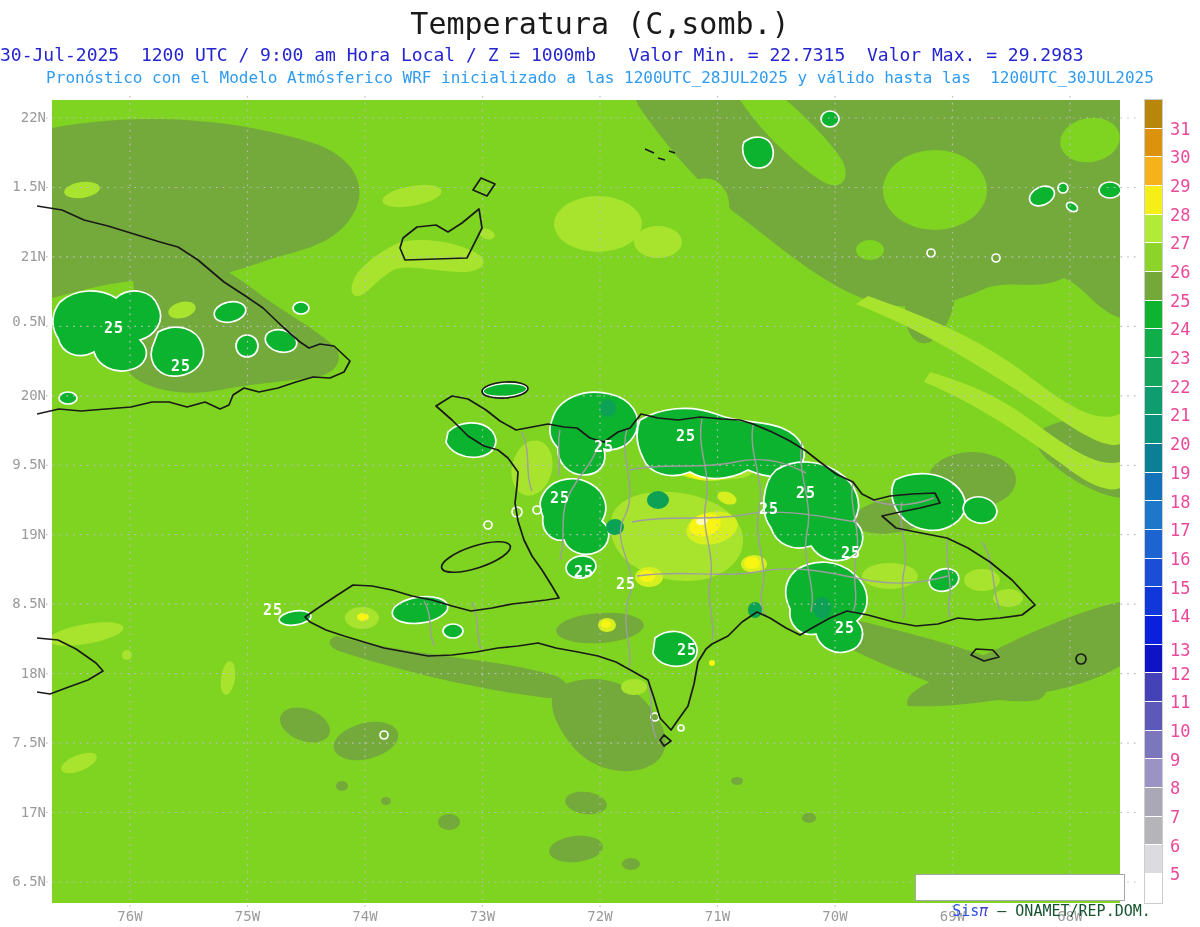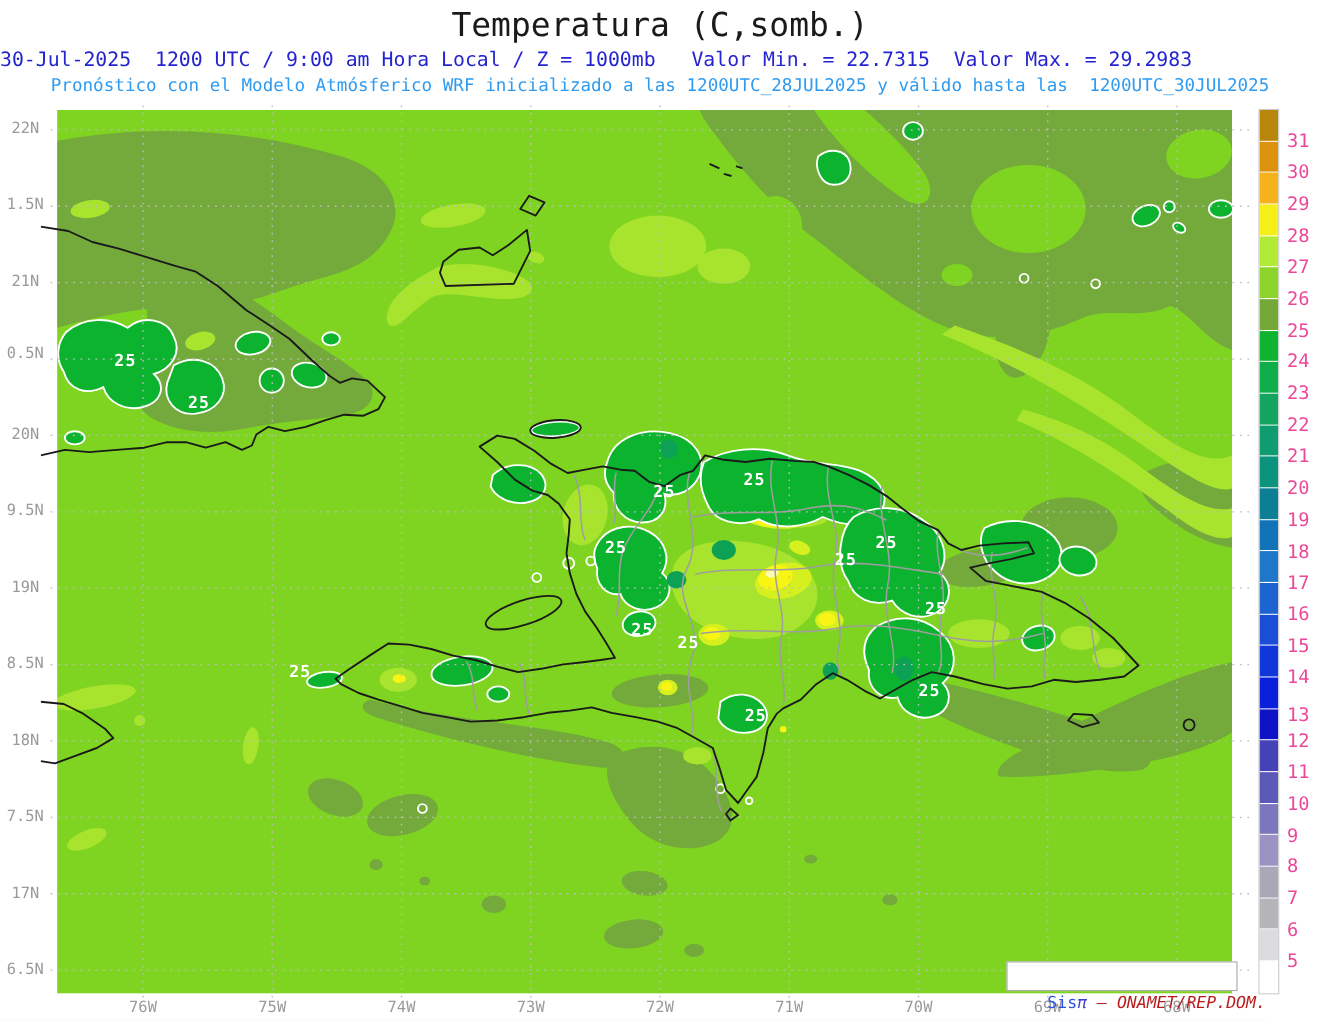--- a/index.html
+++ b/index.html
@@ -5,34 +5,34 @@
   html,body{margin:0;padding:0;background:#ffffff;}
   .stage{position:relative;width:1200px;height:927px;background:#ffffff;overflow:hidden;
          font-family:"DejaVu Sans Mono","Liberation Mono",monospace;}
   .hdr-title{position:absolute;top:6px;left:0;width:1200px;text-align:center;
              font-size:30px;color:#1a1a1a;white-space:pre;}
   .hdr-line2{position:absolute;top:44px;left:0;width:1200px;text-align:left;
              font-size:18px;color:#2424d0;white-space:pre;}
   .hdr-line3{position:absolute;top:68px;left:0;width:1200px;text-align:center;
              font-size:16px;color:#2f9bf0;white-space:pre;}
   .map-svg{position:absolute;left:0;top:0;}
-  .lat-label{position:absolute;width:46px;text-align:center;font-size:14px;color:#9a9a9a;}
+  .lat-label{position:absolute;width:46px;text-align:right;font-size:14px;color:#9a9a9a;}
   .lon-label{position:absolute;transform:translateX(-50%);font-size:14px;color:#9a9a9a;}
   .contour-label{position:absolute;transform:translate(-50%,-50%);font-size:15px;
                  color:#ffffff;font-weight:bold;letter-spacing:1px;}
   .colorbar{position:absolute;left:1145px;top:100px;width:17px;height:803px;
             outline:1px solid #cccccc;background:#ffffff;}
   .cb-cell{width:17px;border-bottom:1px solid #ffffff;box-sizing:border-box;}
   .cb-tick{position:absolute;left:1170px;font-size:17px;color:#ec4899;}
   .watermark{position:absolute;left:915px;top:874px;width:208px;height:25px;
              background:#ffffff;border:1px solid #a8a8a8;text-align:center;
              font-size:15px;line-height:24px;white-space:pre;}
   .wm-sis{color:#2a52e0;}
   .wm-pi{color:#4040cc;font-style:italic;}
-  .wm-rest{color:#b91c1c;font-style:italic;}
+  .wm-rest{color:#14532d;}
 </style>
 </head>
 <body>
 
 <div class="stage">
 
   <div class="hdr-title">Temperatura (C,somb.)</div>
   <div class="hdr-line2">30-Jul-2025  1200 UTC / 9:00 am Hora Local / Z = 1000mb   Valor Min. = 22.7315  Valor Max. = 29.2983</div>
   <div class="hdr-line3">Pronóstico con el Modelo Atmósferico WRF inicializado a las 1200UTC_28JUL2025 y válido hasta las  1200UTC_30JUL2025</div>
 

